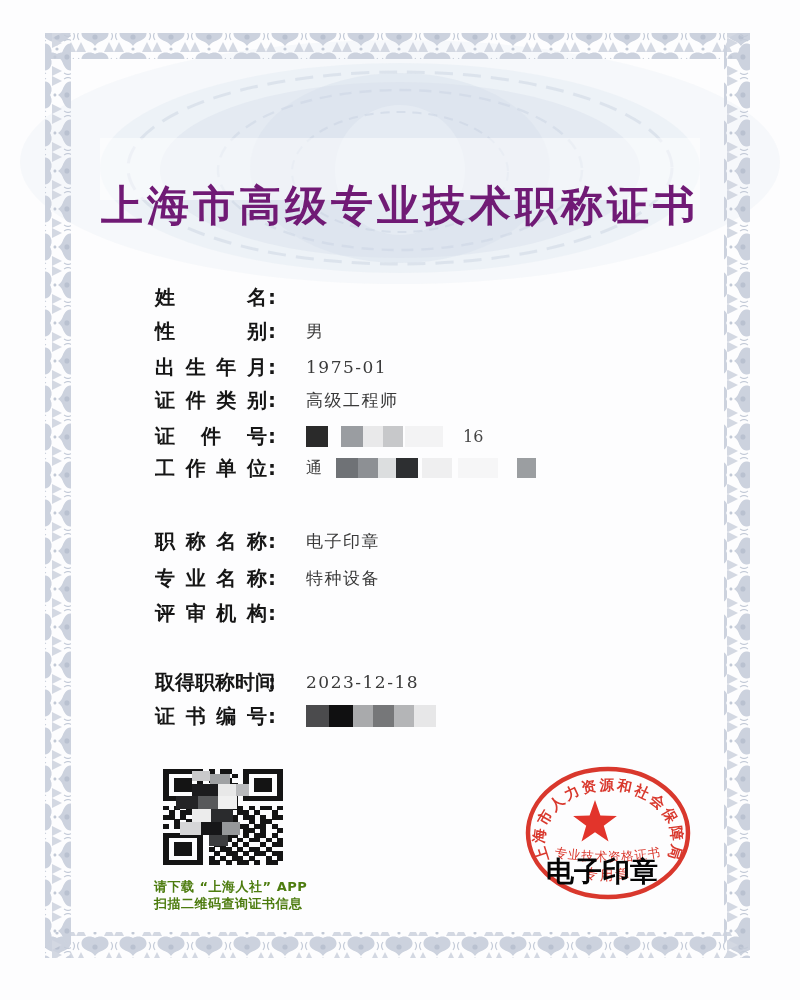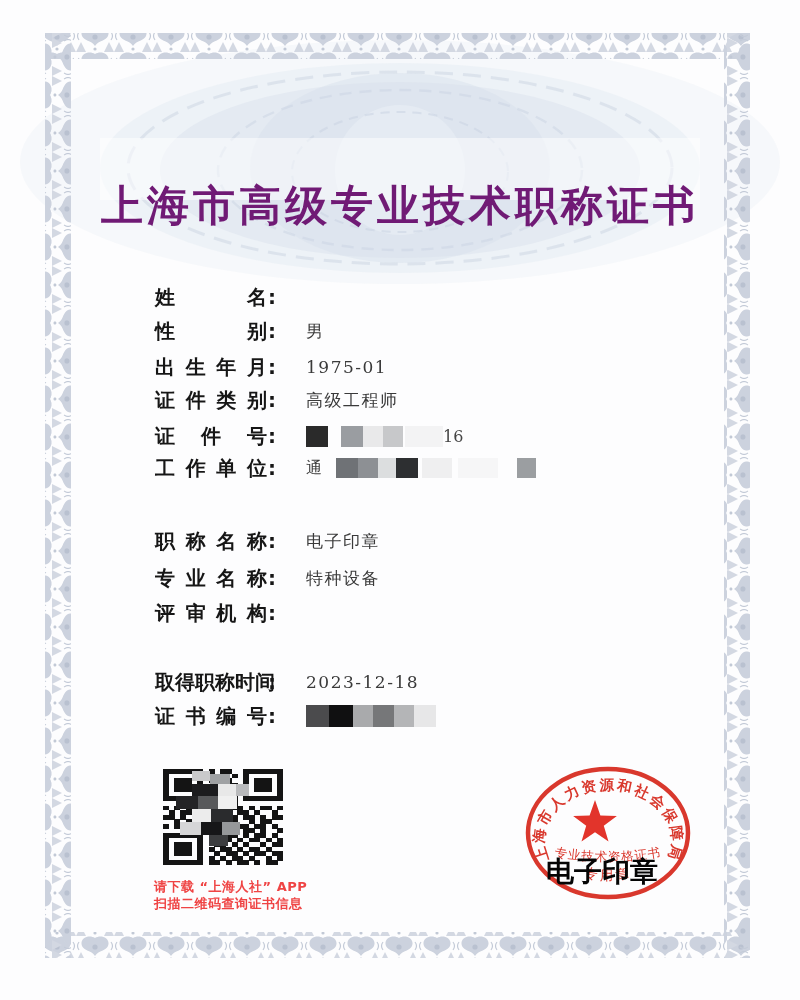--- a/index.html
+++ b/index.html
@@ -37,21 +37,21 @@
   }
   .prefix{
     margin-left:30px;font-family:"DejaVu Serif","Liberation Serif",serif;
     font-size:16px;color:#3a3a3a;
   }
 
   .qr{position:absolute;left:163px;top:769px;width:120px;height:96px;}
   .qr svg{display:block;width:120px;height:96px;}
   .qr-cap{
     position:absolute;left:154px;top:878px;
-    font-size:13px;font-weight:bold;color:#ef4444;line-height:17px;letter-spacing:0.5px;
+    font-size:13px;font-weight:bold;color:#4d7c0f;line-height:17px;letter-spacing:0.5px;
   }
 
   .seal{position:absolute;left:515px;top:757px;width:190px;height:155px;}
   .seal svg{display:block;width:190px;height:155px;}
   .seal-overlay{
     position:absolute;left:546px;top:853px;
     font-size:28px;font-weight:bold;color:#050505;letter-spacing:0px;white-space:nowrap;
   }
 </style>
 </head>
@@ -150,21 +150,21 @@
         <span>号</span>
       </span>
       <span class="colon">:</span>
     <span class="blocks">
         <span class="rblock" style="width: 22px; height: 21px; background: rgb(42, 42, 42); margin-left: 0px;"></span>
         <span class="rblock" style="width: 22px; height: 21px; background: rgb(154, 157, 161); margin-left: 13px;"></span>
         <span class="rblock" style="width: 20px; height: 21px; background: rgb(233, 233, 234); margin-left: 0px;"></span>
         <span class="rblock" style="width: 20px; height: 21px; background: rgb(199, 200, 202); margin-left: 0px;"></span>
         <span class="rblock" style="width: 38px; height: 21px; background: rgb(243, 243, 244); margin-left: 2px;"></span>
       </span>
-    <span class="after-blocks" style="margin-left:0">16</span>
+    <span class="after-blocks" style="margin-left:20px">16</span>
   </div>
 
   <div class="row" style="top:456px">
     <span class="lab">
         <span>工</span>
         <span>作</span>
         <span>单</span>
         <span>位</span>
       </span>
       <span class="colon">:</span>

